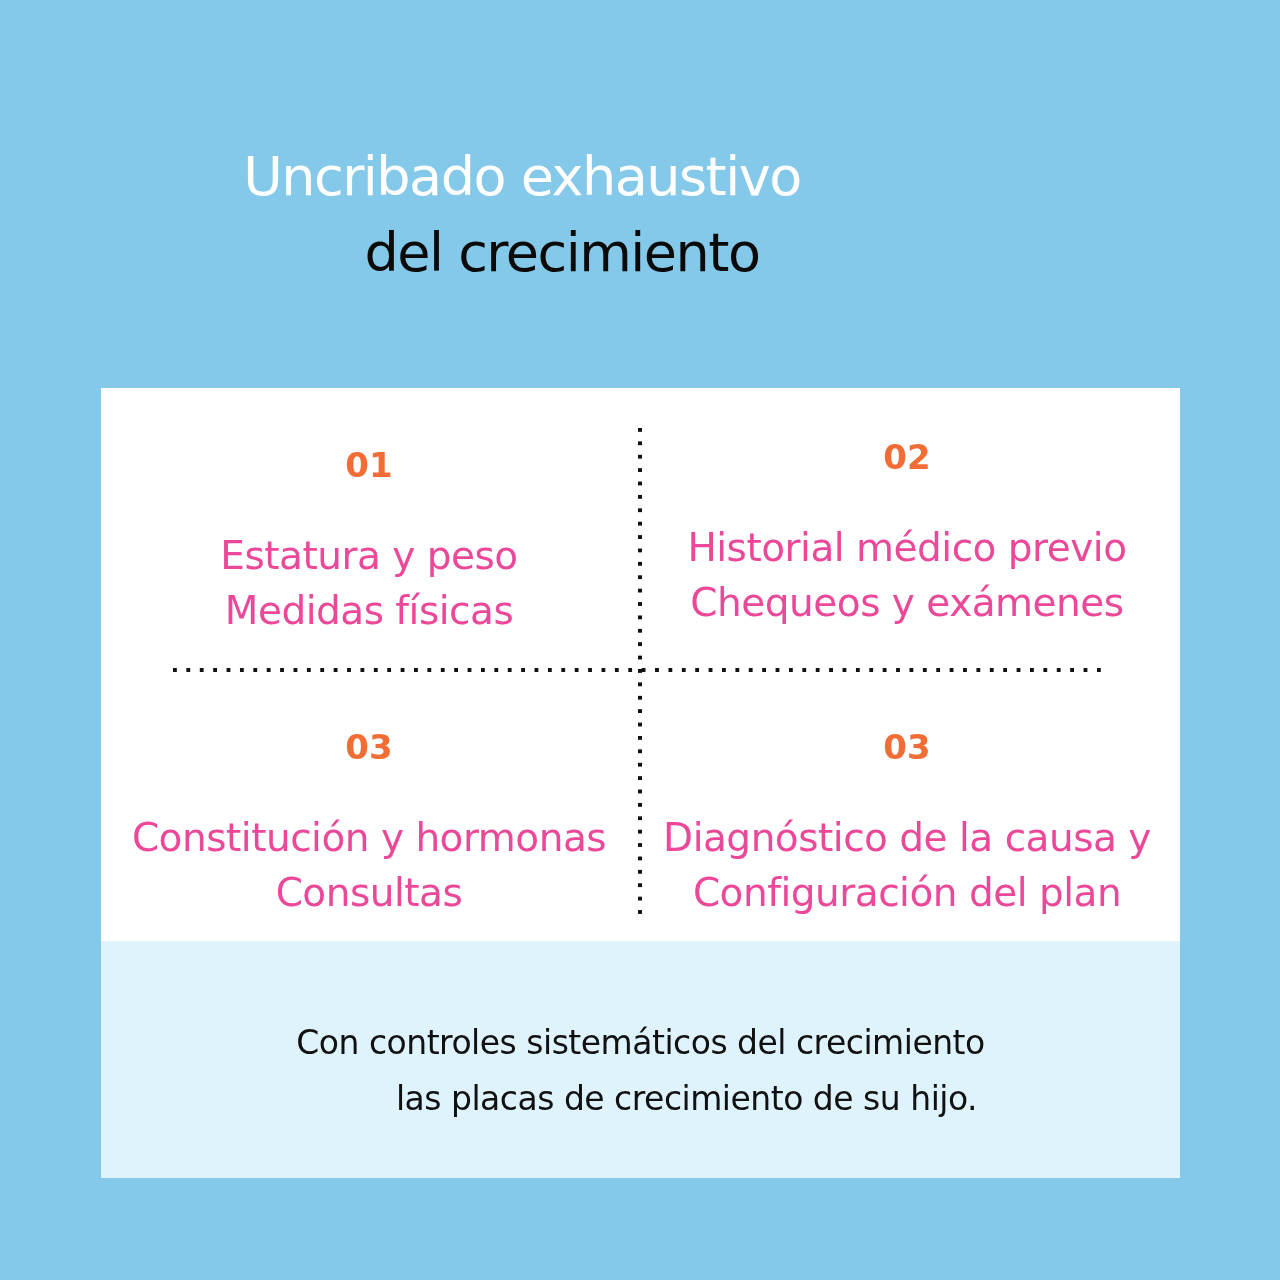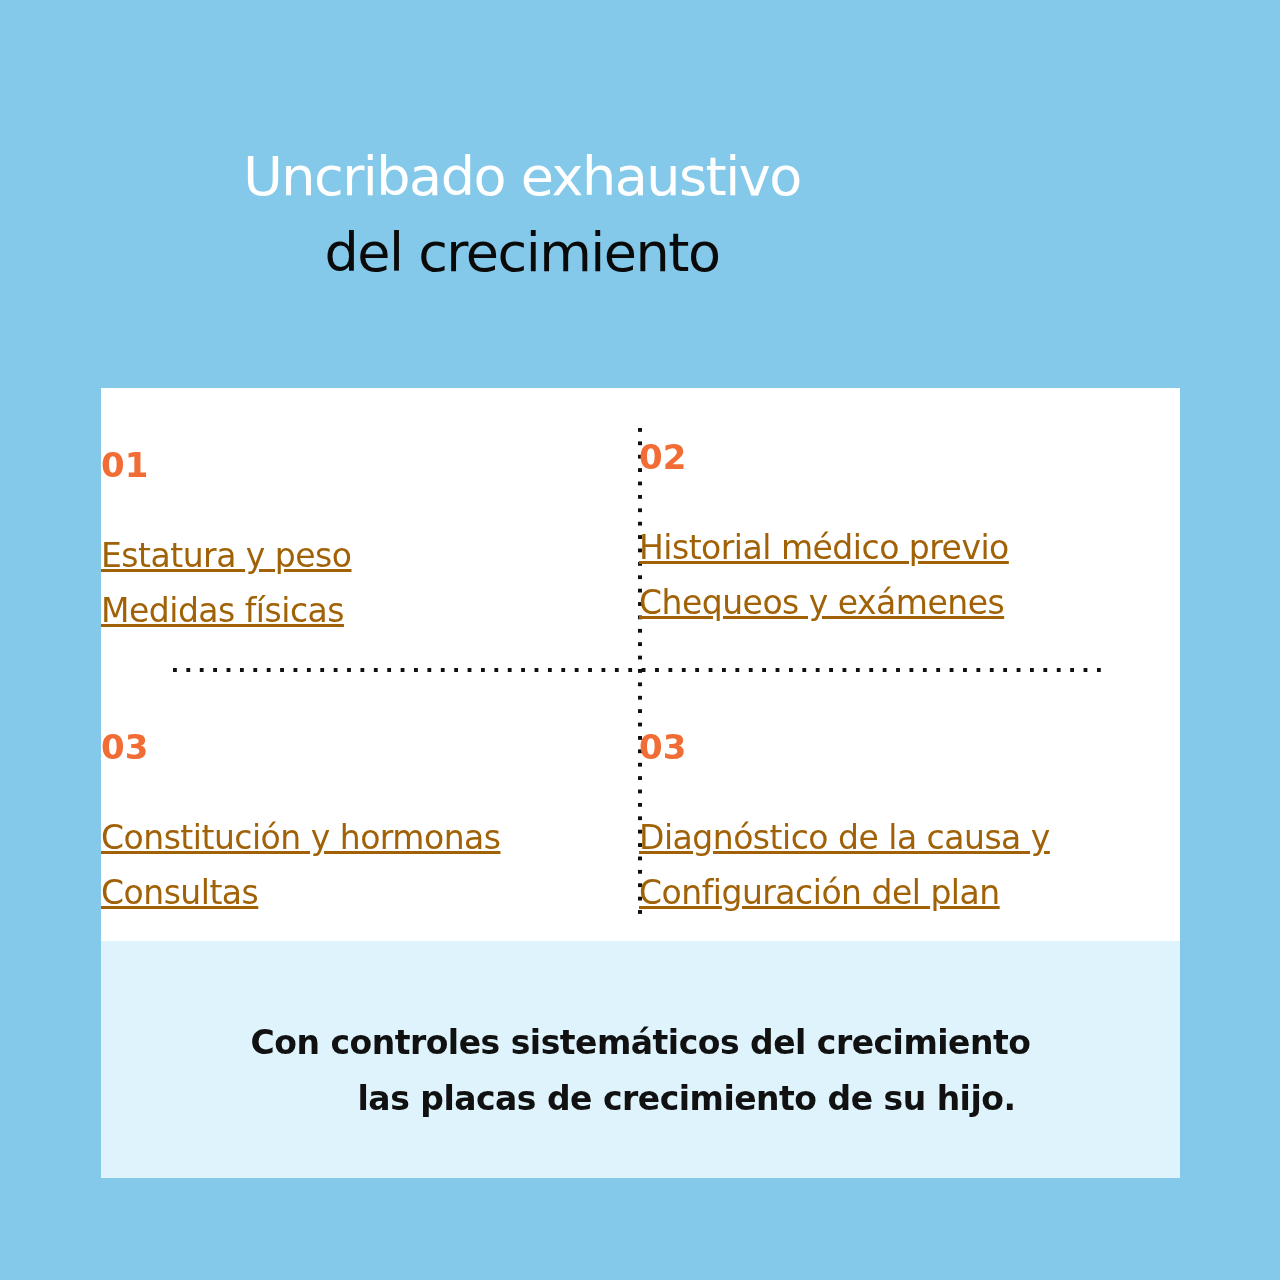--- a/index.html
+++ b/index.html
@@ -23,37 +23,37 @@
       letter-spacing: -1.5px;
       line-height: 1;
     }
     .title-line-1 {
       top: 150px;
       color: #ffffff;
     }
     .title-line-2 {
       top: 226px;
       color: #0a0a0a;
+      padding-left: 40px;
     }
     .card {
       position: absolute;
       left: 101px;
       top: 388px;
       width: 1079px;
       height: 790px;
       background: #ffffff;
     }
     .card-footer {
       position: absolute;
       left: 0;
       top: 553px;
       width: 1079px;
       height: 237px;
       background: #dff3fd;
-      font-weight: bold;
     }
     .footer-text {
       position: absolute;
       left: 0;
       width: 1079px;
       text-align: center;
       font-size: 33px;
       color: #111111;
       letter-spacing: -0.5px;
       line-height: 1;
@@ -78,42 +78,41 @@
       width: 936px;
       height: 4px;
       background-image: linear-gradient(to right, #111 0, #111 4px, transparent 4px);
       background-size: 13.4px 4px;
       background-repeat: repeat-x;
     }
 
     .cell {
       position: absolute;
       width: 536px;
-      text-align: left;
+      text-align: center;
     }
     .cell-1 { left: 0;   top: 60px; }
     .cell-2 { left: 538px; top: 52px; }
     .cell-3 { left: 0;   top: 342px; }
     .cell-4 { left: 538px; top: 342px; }
 
     .cell-number {
       display: block;
       font-size: 34px;
       font-weight: bold;
       color: #f26d35;
       line-height: 1;
       height: 36px;
     }
     .cell-line {
       display: block;
-      font-size: 33px;
-      color: #a16207;
+      font-size: 39px;
+      color: #ec4899;
       letter-spacing: -0.5px;
       line-height: 55px;
-      text-decoration: underline;
     }
     .cell-lines {
       margin-top: 44px;
     }
   </style>
 </head>
 <body>
 
 <div class="title title-line-1">Uncribado exhaustivo</div>
 <div class="title title-line-2">del crecimiento</div>

